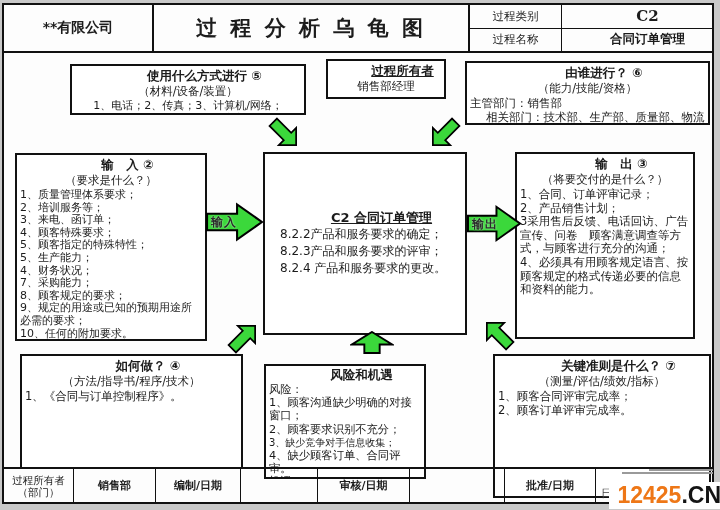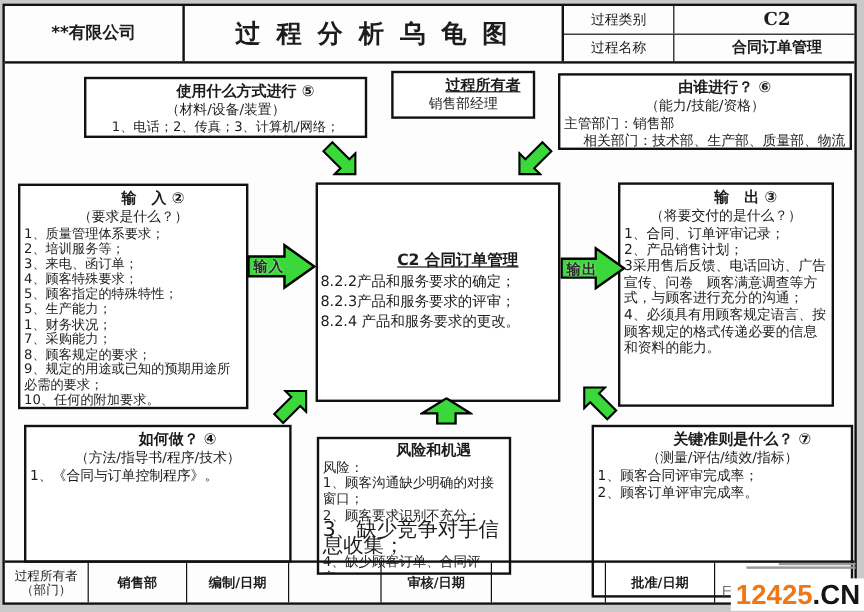--- a/index.html
+++ b/index.html
@@ -24,38 +24,38 @@
   .v-name{font-size:12.5px;}
   
   .box{position:absolute;border:2px solid #111;background:#fff;box-sizing:border-box;overflow:hidden;}
   .bt{font-weight:bold;font-size:12.5px;text-align:center;line-height:16px;margin-top:2px;margin-left:33px;}
   .bs{font-size:11.5px;text-align:center;line-height:15px;}
   .bl{font-size:11px;line-height:13px;padding:0 3px;}
   .items{margin:1px 0 0 0;padding:0 3px;list-style:none;}
   .items li{font-size:11px;line-height:12.6px;}
   .items-md li{font-size:11.5px;line-height:13.6px;}
   .u{text-decoration:underline;}
-  .center-lines{font-size:12px;line-height:17px;padding:0 2px;}
+  .center-lines{font-size:12px;line-height:17px;padding:0 15px;}
   
   .arr{position:absolute;}
   .arr svg{display:block;}
   .arr-label{position:absolute;left:5px;top:13px;font-size:12px;font-weight:bold;color:#2b2b2b;
              text-shadow:0 0 2px #bff3bf;letter-spacing:1px;}
   
   .ftr{position:absolute;left:0;right:0;bottom:0;height:33px;border-top:2px solid #111;display:flex;}
   .fc{border-right:1.5px solid #111;display:flex;align-items:center;justify-content:center;
       text-align:center;font-size:10.5px;line-height:12px;box-sizing:border-box;padding:1px 2px;}
   .fc:last-child{border-right:none;}
   .fc.b{font-weight:bold;font-size:11px;}
   .w1{width:70px;} .w2{width:82px;} .w3{width:85px;} .w4{width:77px;}
   .w5{width:92px;} .w6{width:95px;} .w7{width:91px;} .w8{flex:1;}
   
   .covered-text{position:absolute;left:597px;top:481px;font-size:11px;color:#444;}
   .wm{position:absolute;left:605px;top:477px;width:112px;height:27px;background:#fff;
-      display:flex;align-items:center;justify-content:center;
+      display:flex;align-items:center;justify-content:flex-end;
       font-weight:bold;font-size:23px;font-family:"Liberation Sans","DejaVu Sans",sans-serif;}
   .wm-num{color:#ee7717;letter-spacing:0px;}
   .wm-suf{color:#141414;}
   .artifact{position:absolute;background:#9a9a9a;height:1.5px;}
 </style>
 </head>
 <body>
 
 <div class="stage">
   <div class="page">
@@ -97,21 +97,21 @@
     <div class="box" style="left:11px;top:148px;width:192px;height:188px;">
       <div class="bt">输　入 ②</div>
       <div class="bs">（要求是什么？）</div>
       <ul class="items">
         <li>1、质量管理体系要求；</li>
         <li>2、培训服务等；</li>
         <li>3、来电、函订单；</li>
         <li>4、顾客特殊要求；</li>
         <li>5、顾客指定的特殊特性；</li>
         <li>5、生产能力；</li>
-        <li>1、财务状况；</li>
+        <li>4、财务状况；</li>
         <li>7、采购能力；</li>
         <li>8、顾客规定的要求；</li>
         <li>9、规定的用途或已知的预期用途所必需的要求；</li>
         <li>10、任何的附加要求。</li>
       </ul>
     </div>
 
     <div class="box" style="left:259px;top:147px;width:204px;height:183px;">
       <div class="bt u" style="margin-top:56px;font-size:13px;">C2 合同订单管理</div>
       <div class="center-lines">8.2.2产品和服务要求的确定；</div>
@@ -136,21 +136,21 @@
       <ul class="items items-md">
         <li>1、《合同与订单控制程序》。</li>
       </ul>
     </div>
 
     <div class="box" style="left:260px;top:359px;width:162px;height:115px;">
       <div class="bt" style="margin-top:1px;">风险和机遇</div>
       <div class="bl" style="font-size:11.3px;line-height:13.2px;">风险：</div>
       <div class="bl" style="font-size:11.3px;line-height:13.2px;">1、顾客沟通缺少明确的对接窗口；</div>
       <div class="bl" style="font-size:11.3px;line-height:13.2px;">2、顾客要求识别不充分；</div>
-      <div class="bl" style="font-size:17px;line-height:13.2px;">3、缺少竞争对手信息收集；</div>
+      <div class="bl" style="font-size:10px;line-height:13.2px;">3、缺少竞争对手信息收集；</div>
       <div class="bl" style="font-size:11.3px;line-height:13.2px;">4、缺少顾客订单、合同评审。</div>
       <div class="bl" style="font-size:11.3px;line-height:13.2px;">机遇：</div>
       <div class="bl" style="font-size:11.3px;line-height:13.2px;">1、及时识别顾客要求，得到更多订单。</div>
     </div>
 
     <div class="box" style="left:489px;top:349px;width:218px;height:144px;">
       <div class="bt">关键准则是什么？ ⑦</div>
       <div class="bs">（测量/评估/绩效/指标）</div>
       <ul class="items items-md">
         <li>1、顾客合同评审完成率；</li>

